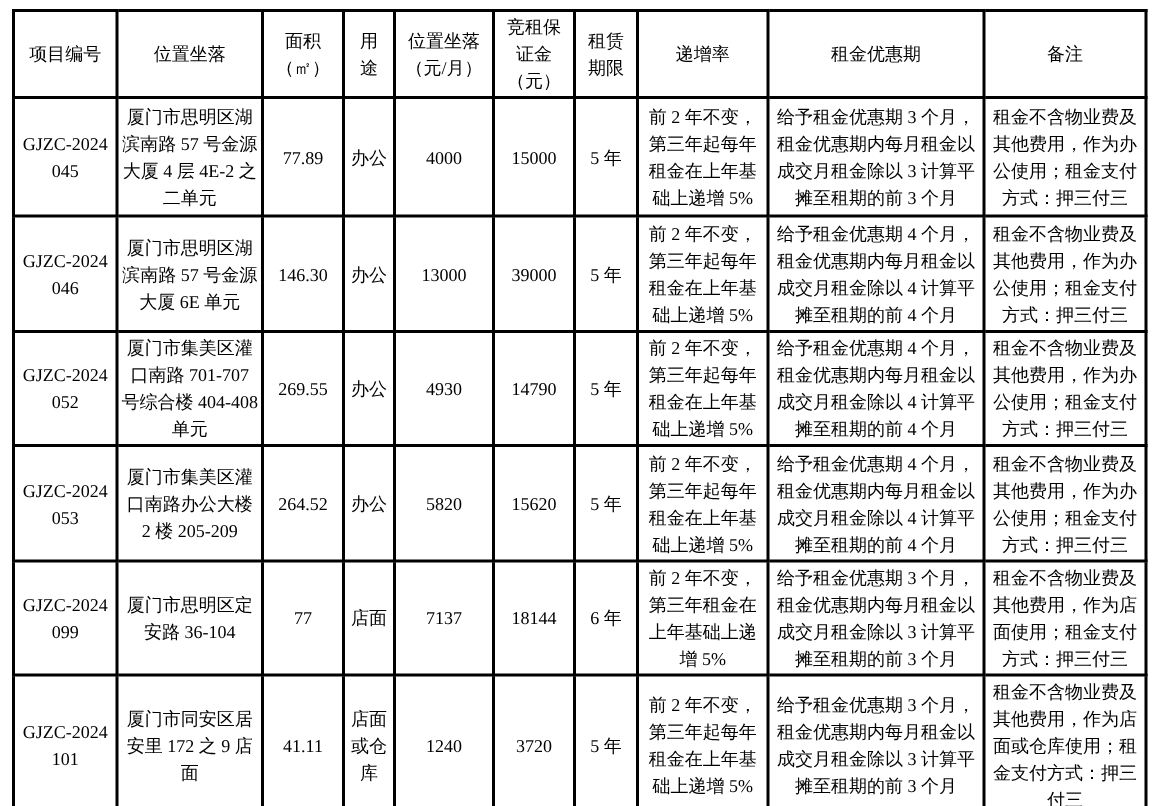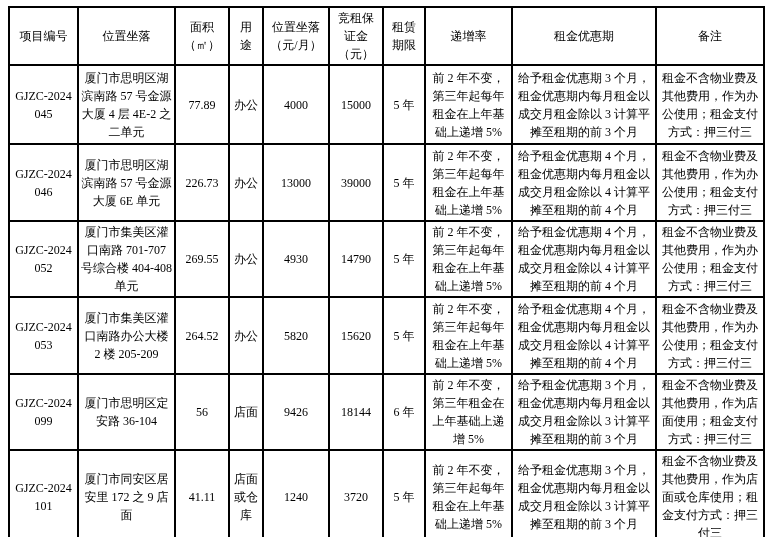--- a/index.html
+++ b/index.html
@@ -80,21 +80,21 @@
       <td>15000</td>
       <td>5 年</td>
       <td>前 2 年不变，第三年起每年租金在上年基础上递增 5%</td>
       <td>给予租金优惠期 3 个月，租金优惠期内每月租金以成交月租金除以 3 计算平摊至租期的前 3 个月</td>
       <td>租金不含物业费及其他费用，作为办公使用；租金支付方式：押三付三</td>
     </tr>
     <tr style="height:77px">
       <td>GJZC-2024
 046</td>
       <td>厦门市思明区湖滨南路 57 号金源大厦 6E 单元</td>
-      <td>226.73</td>
+      <td>146.30</td>
       <td>办公</td>
       <td>13000</td>
       <td>39000</td>
       <td>5 年</td>
       <td>前 2 年不变，第三年起每年租金在上年基础上递增 5%</td>
       <td>给予租金优惠期 4 个月，租金优惠期内每月租金以成交月租金除以 4 计算平摊至租期的前 4 个月</td>
       <td>租金不含物业费及其他费用，作为办公使用；租金支付方式：押三付三</td>
     </tr>
     <tr style="height:76px">
       <td>GJZC-2024
@@ -119,23 +119,23 @@
       <td>15620</td>
       <td>5 年</td>
       <td>前 2 年不变，第三年起每年租金在上年基础上递增 5%</td>
       <td>给予租金优惠期 4 个月，租金优惠期内每月租金以成交月租金除以 4 计算平摊至租期的前 4 个月</td>
       <td>租金不含物业费及其他费用，作为办公使用；租金支付方式：押三付三</td>
     </tr>
     <tr style="height:72px">
       <td>GJZC-2024
 099</td>
       <td>厦门市思明区定安路 36-104</td>
-      <td>56</td>
+      <td>77</td>
       <td>店面</td>
-      <td>9426</td>
+      <td>7137</td>
       <td>18144</td>
       <td>6 年</td>
       <td>前 2 年不变，第三年租金在上年基础上递增 5%</td>
       <td>给予租金优惠期 3 个月，租金优惠期内每月租金以成交月租金除以 3 计算平摊至租期的前 3 个月</td>
       <td>租金不含物业费及其他费用，作为店面使用；租金支付方式：押三付三</td>
     </tr>
     <tr style="height:92px">
       <td>GJZC-2024
 101</td>
       <td>厦门市同安区居安里 172 之 9 店面</td>

